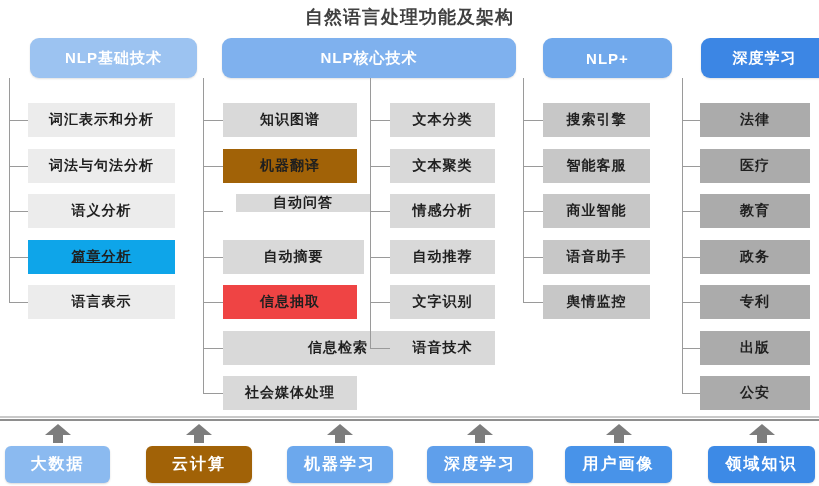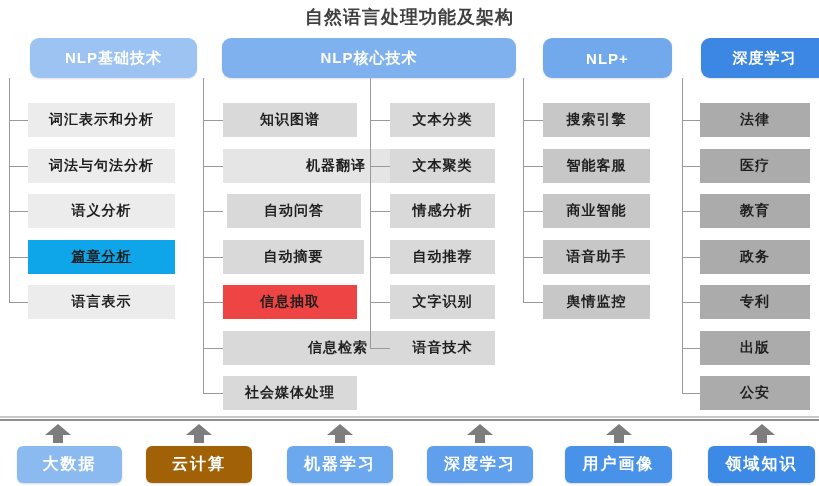--- a/index.html
+++ b/index.html
@@ -53,23 +53,23 @@
     <div class="node" style="left: 28px; top: 194px; width: 147px; height: 34px; background: rgb(236, 236, 236);">语义分析</div>
     <div class="hline" style="left: 9px; top: 257px; width: 19px; height: 1px; background: rgb(154, 154, 154);"></div>
     <div class="node" style="left: 28px; top: 240px; width: 147px; height: 34px; background: #0ea5e9; text-decoration: underline;">篇章分析</div>
     <div class="hline" style="left: 9px; top: 302px; width: 19px; height: 1px; background: rgb(154, 154, 154);"></div>
     <div class="node" style="left: 28px; top: 285px; width: 147px; height: 34px; background: rgb(236, 236, 236);">语言表示</div>
     <div class="col-header" style="left: 200px; top: 38px; width: 294px; height: 40px; background: rgb(127, 177, 238);">NLP核心技术</div>
     <div class="vline" style="left: 203px; top: 78px; width: 1px; height: 315px; background: rgb(154, 154, 154);"></div>
     <div class="hline" style="left: 203px; top: 120px; width: 20px; height: 1px; background: rgb(154, 154, 154);"></div>
     <div class="node" style="left: 223px; top: 103px; width: 134px; height: 34px; background: rgb(217, 217, 217);">知识图谱</div>
     <div class="hline" style="left: 203px; top: 166px; width: 20px; height: 1px; background: rgb(154, 154, 154);"></div>
-    <div class="node" style="left: 223px; top: 149px; width: 134px; height: 34px; background: #e5e5e5; padding-left: 46px;">机器翻译</div>
+    <div class="node" style="left: 223px; top: 149px; width: 134px; height: 34px; background: #a16207;">机器翻译</div>
     <div class="hline" style="left: 203px; top: 211px; width: 20px; height: 1px; background: rgb(154, 154, 154);"></div>
-    <div class="node" style="left: 227px; top: 194px; width: 134px; height: 34px; background: rgb(217, 217, 217);">自动问答</div>
+    <div class="node" style="left: 236px; top: 194px; width: 134px; height: 18px; background: rgb(217, 217, 217);">自动问答</div>
     <div class="hline" style="left: 203px; top: 257px; width: 20px; height: 1px; background: rgb(154, 154, 154);"></div>
     <div class="node" style="left: 223px; top: 240px; width: 141px; height: 34px; background: rgb(217, 217, 217);">自动摘要</div>
     <div class="hline" style="left: 203px; top: 302px; width: 20px; height: 1px; background: rgb(154, 154, 154);"></div>
     <div class="node" style="left: 223px; top: 285px; width: 134px; height: 34px; background: #ef4444;">信息抽取</div>
     <div class="hline" style="left: 203px; top: 348px; width: 20px; height: 1px; background: rgb(154, 154, 154);"></div>
     <div class="node" style="left: 223px; top: 331px; width: 134px; height: 34px; background: rgb(217, 217, 217); padding-left: 48px;">信息检索</div>
     <div class="hline" style="left: 203px; top: 393px; width: 20px; height: 1px; background: rgb(154, 154, 154);"></div>
     <div class="node" style="left: 223px; top: 376px; width: 134px; height: 34px; background: rgb(217, 217, 217);">社会媒体处理</div>
     <div class="vline" style="left: 370px; top: 78px; width: 1px; height: 269.5px; background: rgb(154, 154, 154);"></div>
     <div class="hline" style="left: 370px; top: 120px; width: 20px; height: 1px; background: rgb(154, 154, 154);"></div>
@@ -109,21 +109,21 @@
     <div class="hline" style="left: 682px; top: 302px; width: 18px; height: 1px; background: rgb(154, 154, 154);"></div>
     <div class="node" style="left: 700px; top: 285px; width: 110px; height: 34px; background: rgb(171, 171, 171); text-align: right;">专利</div>
     <div class="hline" style="left: 682px; top: 348px; width: 18px; height: 1px; background: rgb(154, 154, 154);"></div>
     <div class="node" style="left: 700px; top: 331px; width: 110px; height: 34px; background: rgb(171, 171, 171);">出版</div>
     <div class="hline" style="left: 682px; top: 393px; width: 18px; height: 1px; background: rgb(154, 154, 154);"></div>
     <div class="node" style="left: 700px; top: 376px; width: 110px; height: 34px; background: rgb(171, 171, 171);">公安</div>
     <div class="arrow" style="left: 43.5px; top: 424px;">
       <div class="tri" style="border-bottom-color: rgb(125, 125, 125);"></div>
       <div class="stem" style="background: rgb(125, 125, 125);"></div>
     </div>
-    <div class="fbox" style="left: 5px; top: 446px; width: 105px; height: 37px; background: rgb(139, 186, 240); margin-left: 12px;">大数据</div>
+    <div class="fbox" style="left: 5px; top: 446px; width: 105px; height: 37px; background: rgb(139, 186, 240);">大数据</div>
     <div class="arrow" style="left: 185px; top: 424px;">
       <div class="tri" style="border-bottom-color: rgb(125, 125, 125);"></div>
       <div class="stem" style="background: rgb(125, 125, 125);"></div>
     </div>
     <div class="fbox" style="left: 146px; top: 446px; width: 106px; height: 37px; background: #a16207;">云计算</div>
     <div class="arrow" style="left: 326px; top: 424px;">
       <div class="tri" style="border-bottom-color: rgb(125, 125, 125);"></div>
       <div class="stem" style="background: rgb(125, 125, 125);"></div>
     </div>
     <div class="fbox" style="left: 287px; top: 446px; width: 106px; height: 37px; background: rgb(108, 168, 237);">机器学习</div>

